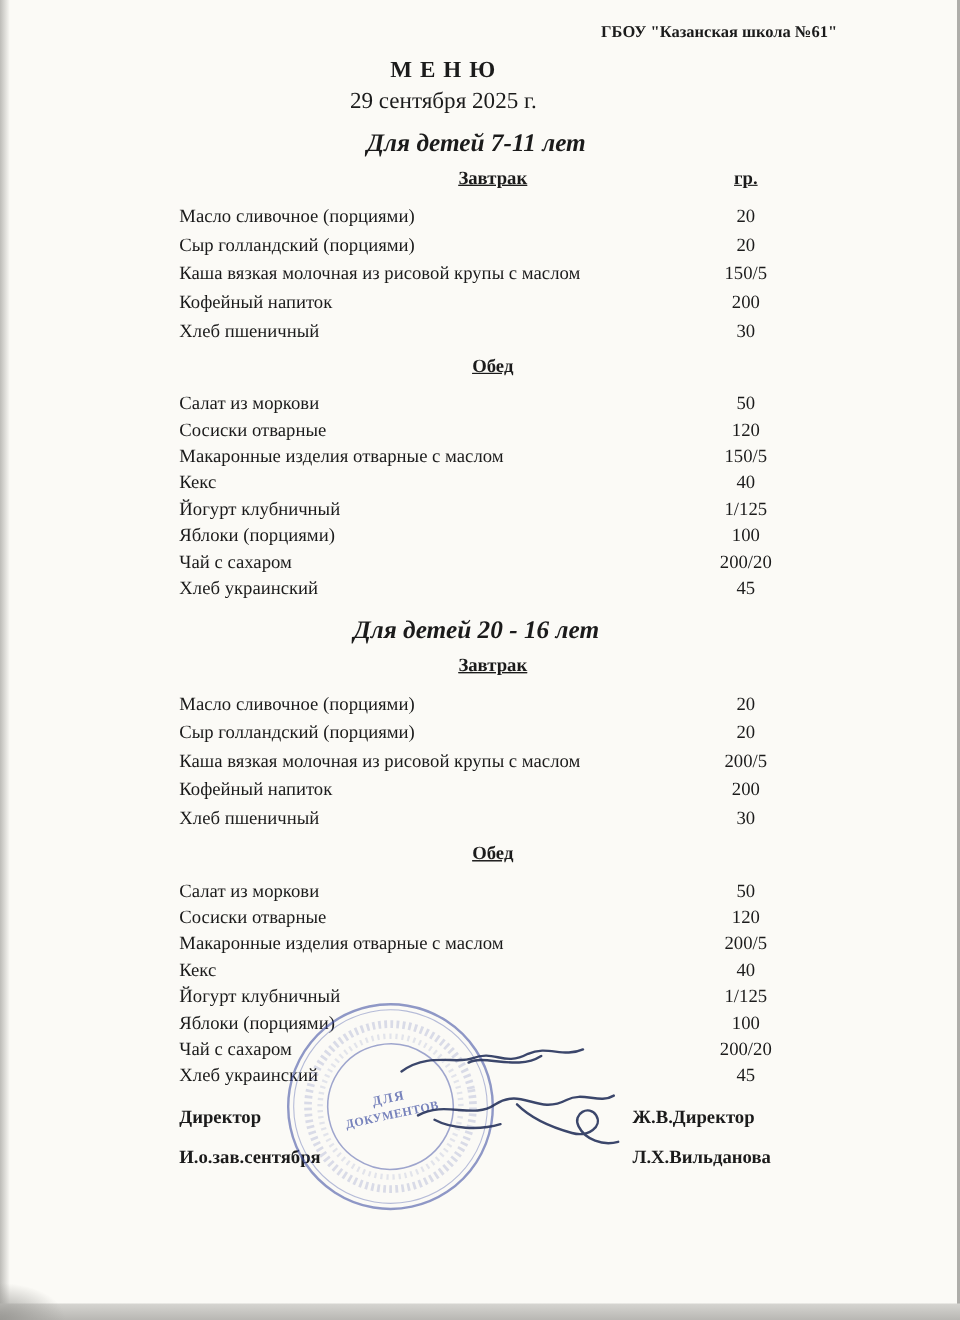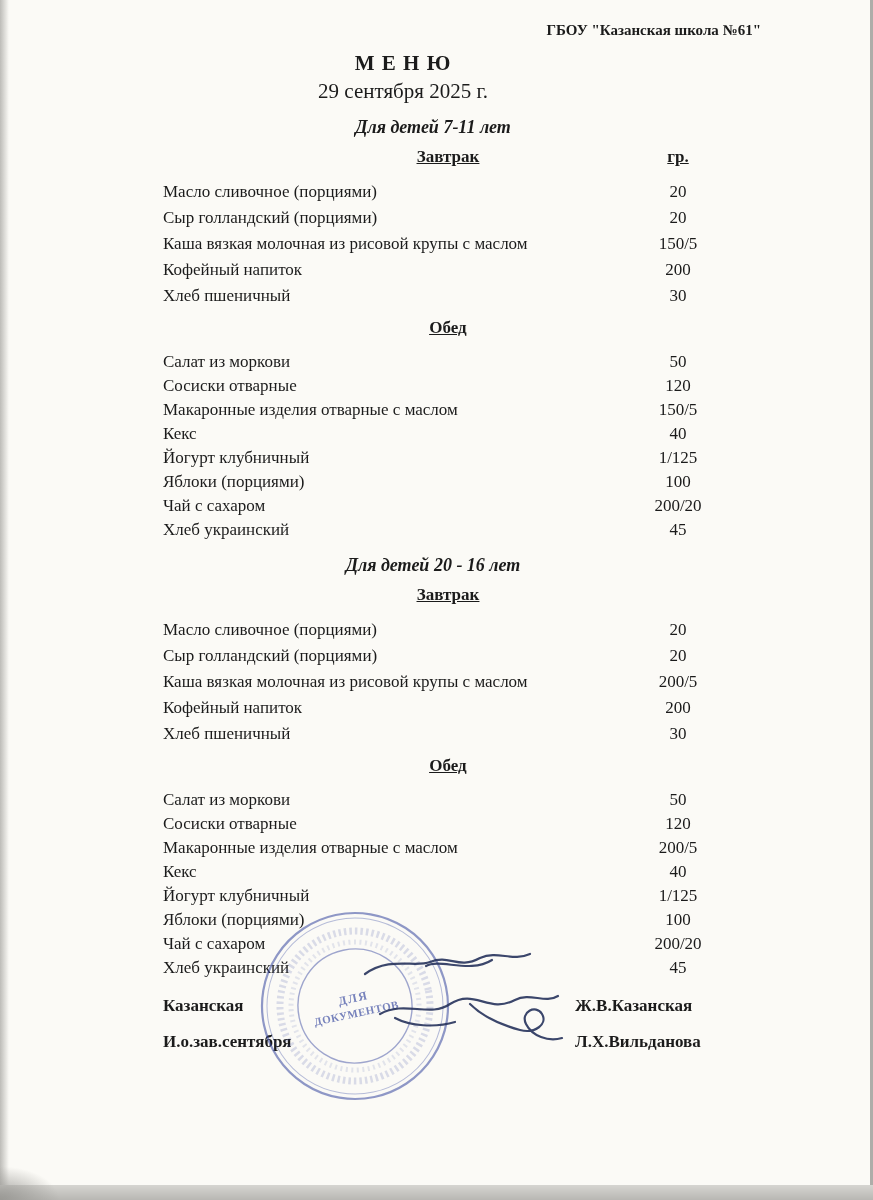--- a/index.html
+++ b/index.html
@@ -16,21 +16,21 @@
   .edge-bottom{position:absolute;left:0;bottom:0;width:100%;height:15px;
     background:linear-gradient(to top,#b8b7b3,#d6d5d1);}
   .corner-bl{position:absolute;left:0;bottom:0;width:60px;height:34px;
     background:radial-gradient(ellipse at bottom left,#9a9995,rgba(154,153,149,0) 70%);}
   .content{position:absolute;left:0;top:0;width:100%;height:100%;padding-top:22px;box-sizing:border-box;}
 
   .school{margin-right:112px;text-align:right;font-weight:bold;font-size:15px;}
   .headblock{width:806px;text-align:center;margin-top:12px;}
   .menu-title{font-weight:bold;font-size:21px;letter-spacing:1px;}
   .menu-date{font-weight:normal;font-size:21px;margin-top:3px;}
-  .age{width:866px;text-align:center;font-weight:bold;font-style:italic;font-size:18px;margin-top:13px;}
+  .age{width:866px;text-align:center;font-weight:bold;font-style:italic;font-size:23px;margin-top:13px;}
 
   .tbl{margin-left:163px;width:570px;font-size:17px;}
   .thead{position:relative;height:25px;margin-top:9px;text-decoration:underline;}
   .sec{display:block;width:100%;text-align:center;font-weight:bold;text-decoration:underline;}
   .grh{position:absolute;left:460px;top:0;width:110px;text-align:center;font-weight:bold;text-decoration:underline;}
   .rows{margin-top:7px;}
   .row{display:flex;align-items:center;height:26px;}
   .rows.lunch .row{height:24px;}
   .nm{flex:1;}
   .amt{width:110px;text-align:center;}
@@ -189,22 +189,22 @@
             <span class="amt">200/20</span>
           </div>
         <div class="row">
             <span class="nm">Хлеб украинский</span>
             <span class="amt">45</span>
           </div>
       </div>
     </div>
 
     <div class="sig-row first">
-      <span>Казанская</span>
-      <span class="sig-name">Ж.В.Казанская</span>
+      <span>Директор</span>
+      <span class="sig-name">Ж.В.Директор</span>
     </div>
     <div class="sig-row second">
       <span>И.о.зав.сентября</span>
       <span class="sig-name">Л.Х.Вильданова</span>
     </div>
   </div>
 
   <svg class="ink-overlay" viewBox="0 0 380 240">
     <g transform="rotate(-12 125 110)" opacity="0.82">
       <circle cx="125" cy="110" r="93" fill="none" stroke="#3f4fa3" stroke-width="2.2" opacity="0.7"></circle>

